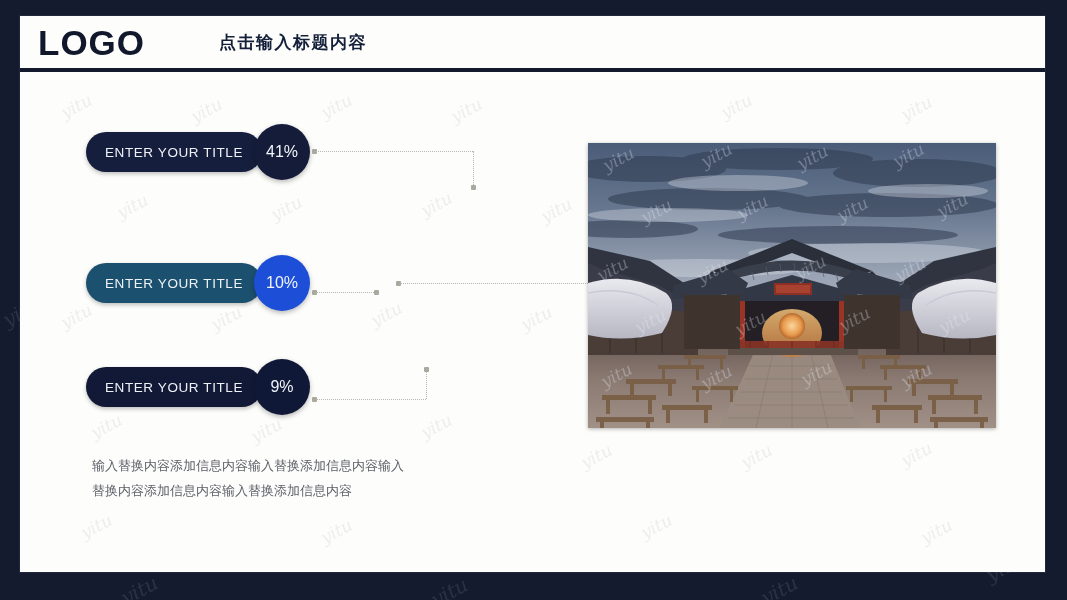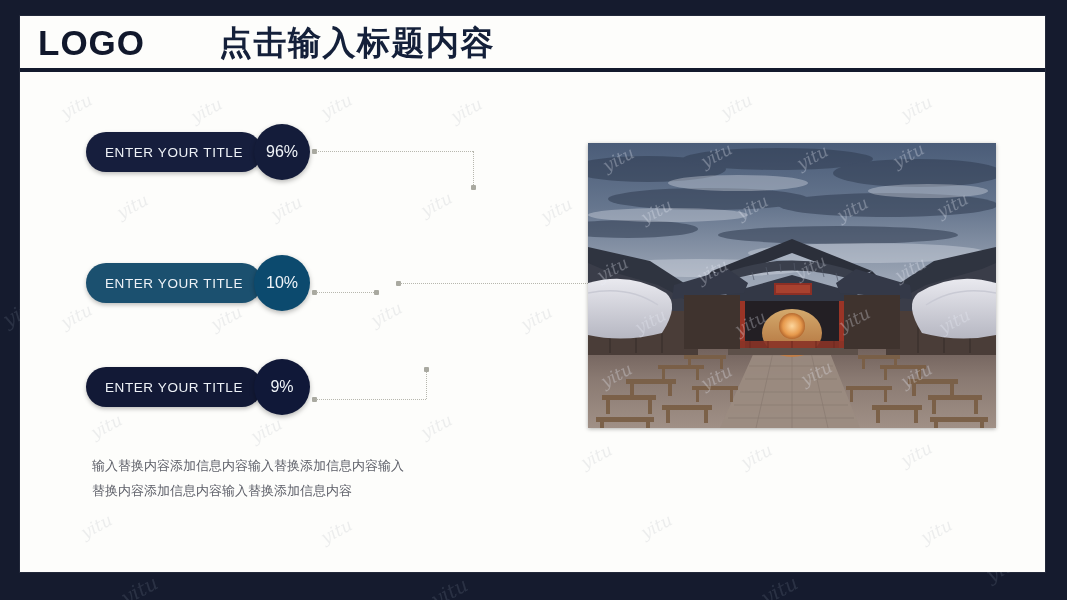--- a/index.html
+++ b/index.html
@@ -48,21 +48,21 @@
     margin-left: 18px;
     font-size: 35px;
     font-weight: bold;
     letter-spacing: 1px;
     color: #11182c;
     font-family: "Liberation Sans", sans-serif;
     line-height: 1;
   }
   #header-title {
     margin-left: 42px;
-    font-size: 33px;
+    font-size: 17px;
     font-weight: bold;
     color: #14203a;
     letter-spacing: 1.5px;
     font-family: "DejaVu Sans", sans-serif;
     line-height: 1;
   }
   #header-rule {
     position: absolute;
     left: 0;
     top: 52px;
@@ -190,34 +190,34 @@
       <div id="logo-text">LOGO</div>
       <div id="header-title">点击输入标题内容</div>
     </div>
     <div id="header-rule"></div>
 
     <div class="row" id="row-0">
       <div class="pill" style="background:#161e3d;">
         <span>ENTER YOUR TITLE</span>
       </div>
       <div class="circle" style="background:#141c3a;">
-        <span>96%</span>
+        <span>41%</span>
       </div>
 
       <div class="node" style="left:292px;top:21px;"></div>
       <div class="dot-h" style="left:296px;top:23px;width:157px;"></div>
       <div class="dot-v" style="left:453px;top:23px;height:36px;"></div>
       <div class="node" style="left:451px;top:57px;"></div>
     </div>
 
     <div class="row" id="row-1">
       <div class="pill" style="background:#1b506f;">
         <span>ENTER YOUR TITLE</span>
       </div>
-      <div class="circle" style="background:#0c4a6e;">
+      <div class="circle" style="background:#1d4ed8;">
         <span>10%</span>
       </div>
 
       <div class="node" style="left:292px;top:31px;"></div>
       <div class="dot-h" style="left:296px;top:33px;width:58px;"></div>
       <div class="node" style="left:354px;top:31px;"></div>
       <div class="node" style="left:376px;top:22px;"></div>
       <div class="dot-h" style="left:380px;top:24px;width:190px;"></div>
     </div>
 

